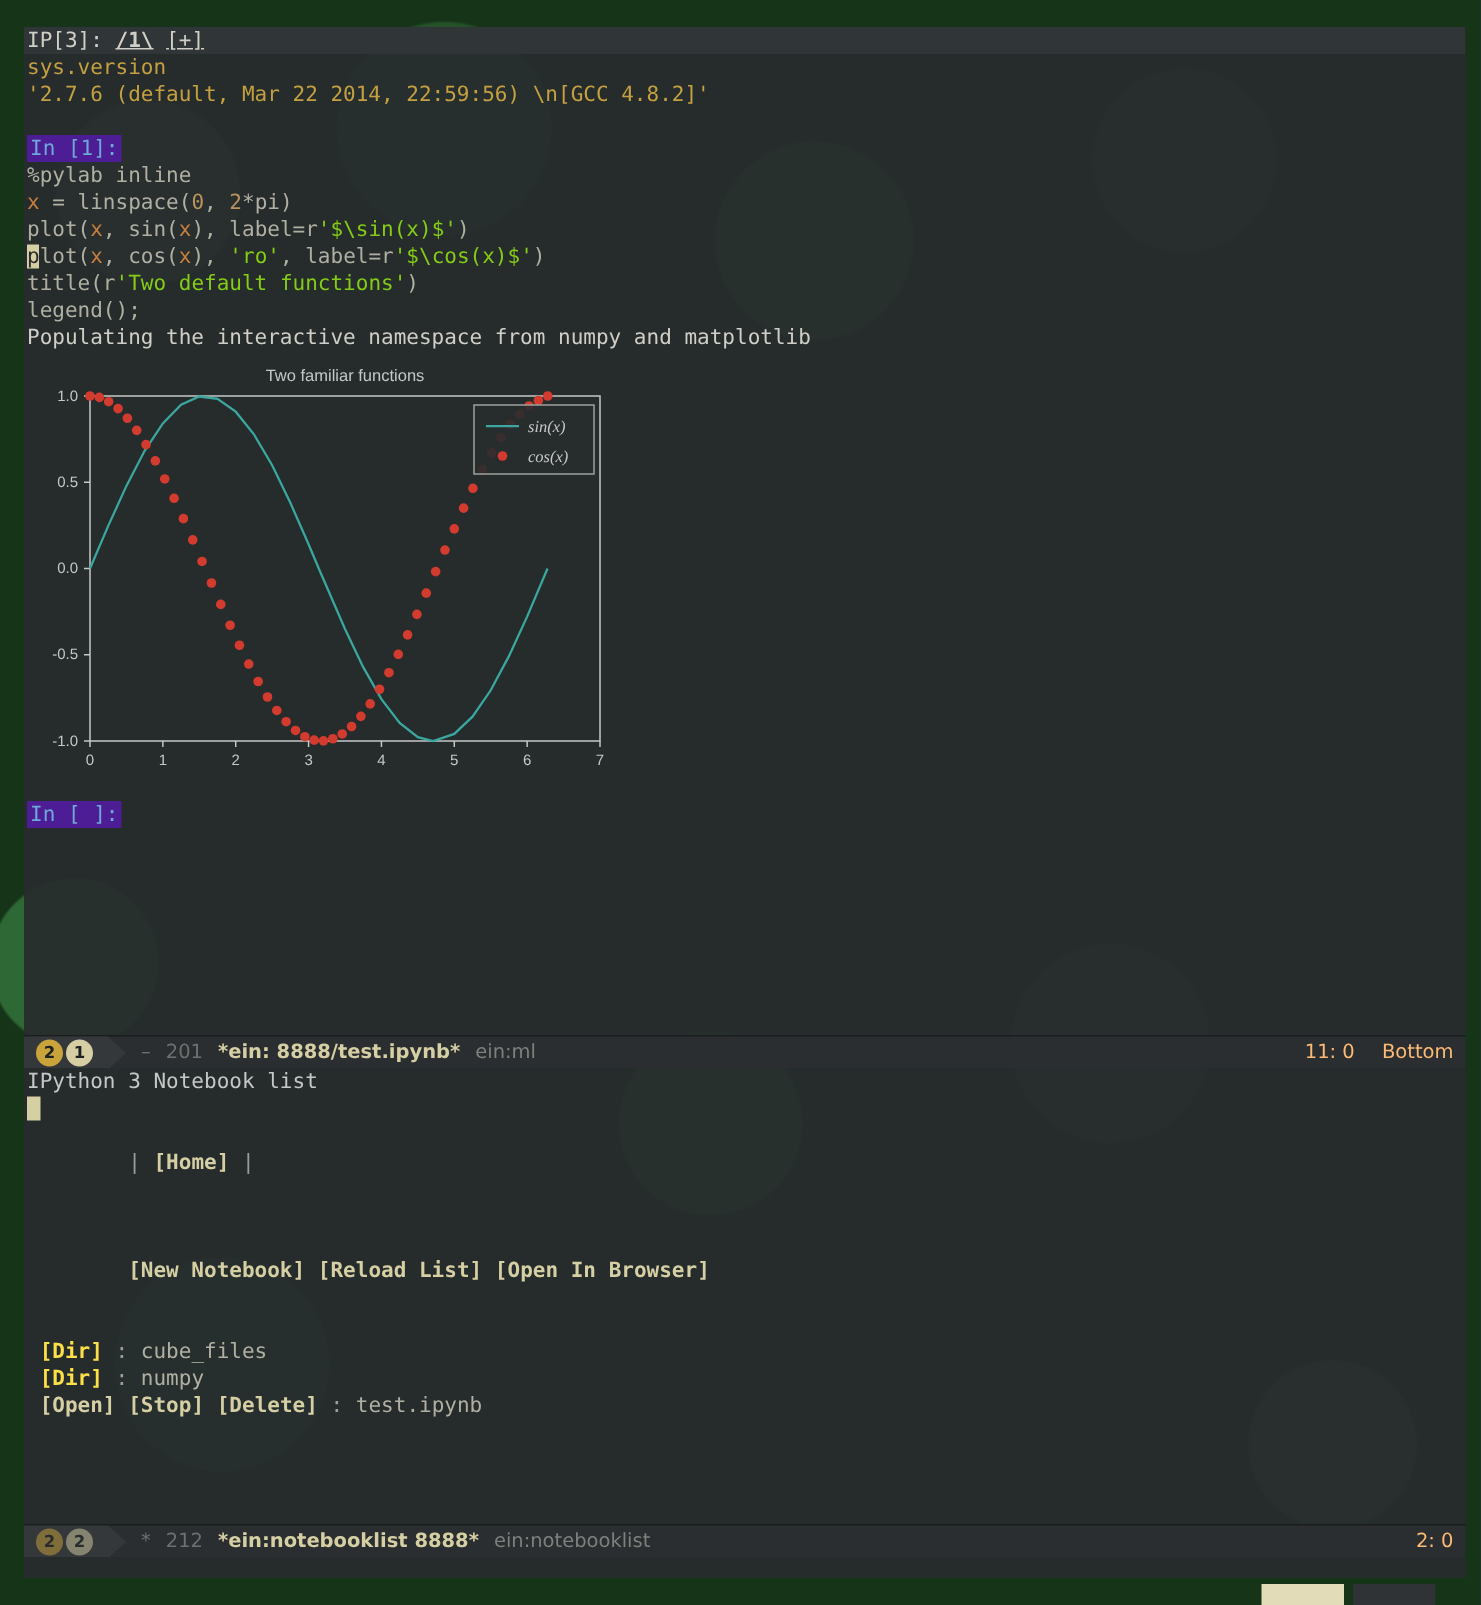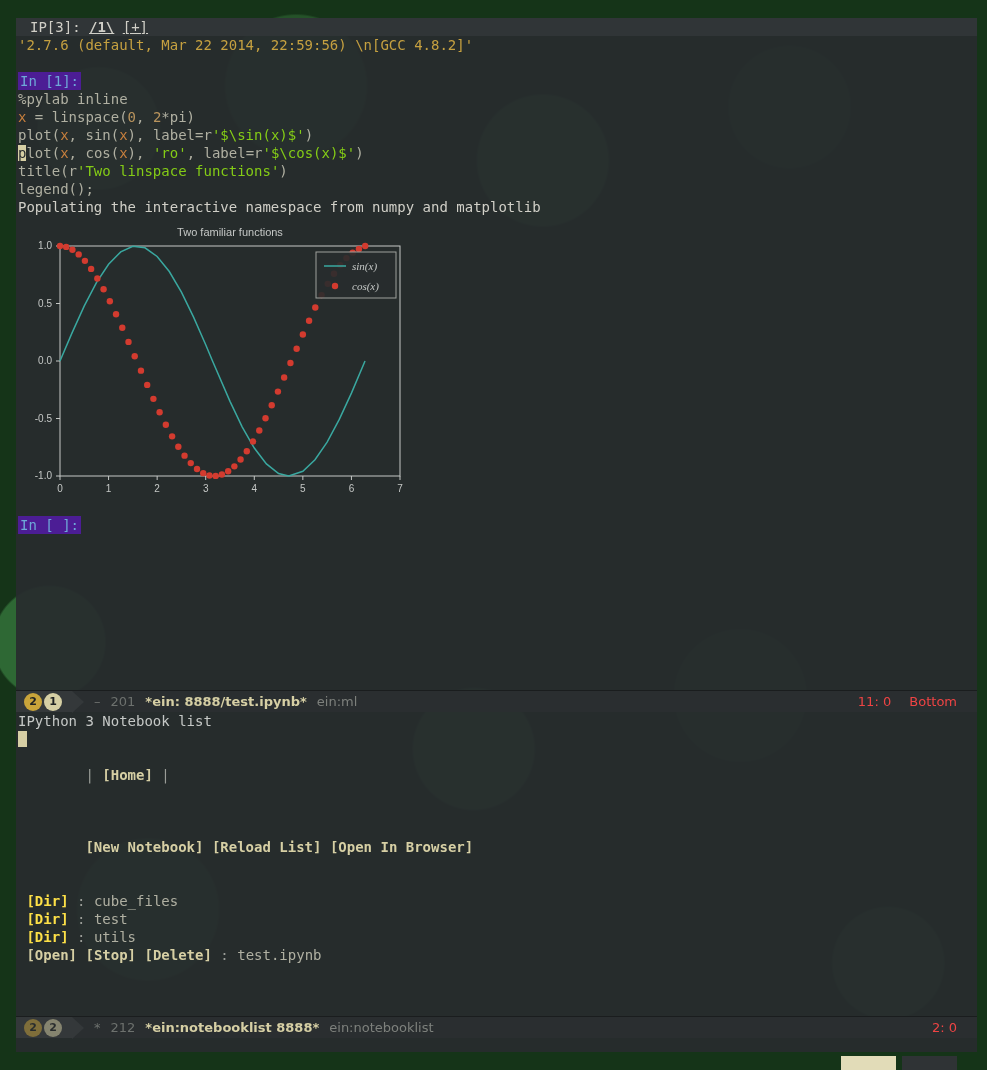--- a/index.html
+++ b/index.html
@@ -30,21 +30,21 @@
   .window {
     position: absolute;
     top: 18px; left: 16px; right: 10px; bottom: 18px;
     background: rgba(40,44,46,0.93);
     color: #c5c8c6;
     display: flex; flex-direction: column;
   }
   .pane { position: relative; }
   .top-pane { flex: 0 0 auto; height: 672px; overflow:hidden; }
   .bottom-pane { flex: 1 1 auto; }
-  .tab-strip { background: rgba(50,54,56,0.9); padding: 0 14px; }
+  .tab-strip { background: rgba(50,54,56,0.9); padding: 0 2px; }
   .tab-strip span { color:#d0cfc7; }
   .tab-prefix { color:#c8c19a; }
   .tab-active { text-decoration: underline; color:#f0e7b0; font-weight:bold;}
   .content { padding: 0 2px; }
   .output-line { color:#c5a040; }
   .version { color:#c5a040; }
   .cell-prompt {
     background:#4c1d95; color:#6ea8d8; padding:0 2px; display:inline-block;
   }
   .code-line { white-space: pre; }
@@ -67,21 +67,21 @@
     border-radius:50%;
     text-align:center; line-height:18px;
     font-weight:bold; font-size:11px;
     margin-right:2px;
   }
   .ml-badge.gold { background:#c9a43a; color:#1e2122;}
   .ml-badge.light { background:#d6cfa4; color:#1e2122;}
   .ml-dim   { color:#6d716e; }
   .ml-file  { color:#d6cfa4; font-weight:bold;}
   .ml-mode  { color:#7d807c; }
-  .ml-pos   { margin-left:auto; color:#ef4444; padding-right:20px; }
+  .ml-pos   { margin-left:auto; color:#fdba74; padding-right:8px; }
   .ml-pos span { padding-left:14px; }
   .ml-seg1 { background:#34383a; padding:0 8px; height:100%; display:flex; align-items:center;}
   .ml-seg2 { padding:0 10px; height:100%; display:flex; align-items:center; gap:10px;}
   .ml-tri {
     width:0;height:0;border-style:solid;
     border-width: 11px 0 11px 12px;
     border-color: transparent transparent transparent #34383a;
   }
   .modeline.inactive { background:#2a2e30; }
   .modeline.inactive .ml-badge.gold,
@@ -113,28 +113,29 @@
 
 <div class="leaf-bg"></div>
 
 <div class="window">
 
   <div class="pane top-pane">
     <div class="tab-strip">
       <span class="tab-prefix">IP[3]: </span><span class="tab-active">/1\</span> <span style="text-decoration:underline;">[+]</span>
     </div>
     <div class="content">
+      <div class="code-line output-line">sys.version</div>
       <div class="code-line version">'2.7.6 (default, Mar 22 2014, 22:59:56) \n[GCC 4.8.2]'</div>
       <div style="height:18px;"></div>
       <div class="cell-prompt">In [1]:</div>
       <div class="code-line"><span class="c-def">%pylab inline</span></div>
       <div class="code-line"><span class="c-var">x</span><span class="c-def"> = linspace(</span><span class="c-num">0</span><span class="c-def">, </span><span class="c-num">2</span><span class="c-def">*pi)</span></div>
       <div class="code-line"><span class="c-def">plot(</span><span class="c-var">x</span><span class="c-def">, sin(</span><span class="c-var">x</span><span class="c-def">), label=r</span><span class="c-str">'$\sin(x)$'</span><span class="c-def">)</span></div>
       <div class="code-line"><span class="cursor-block">p</span><span class="c-def">lot(</span><span class="c-var">x</span><span class="c-def">, cos(</span><span class="c-var">x</span><span class="c-def">), </span><span class="c-str">'ro'</span><span class="c-def">, label=r</span><span class="c-str">'$\cos(x)$'</span><span class="c-def">)</span></div>
-      <div class="code-line"><span class="c-def">title(r</span><span class="c-str">'Two linspace functions'</span><span class="c-def">)</span></div>
+      <div class="code-line"><span class="c-def">title(r</span><span class="c-str">'Two default functions'</span><span class="c-def">)</span></div>
       <div class="code-line"><span class="c-def">legend();</span></div>
       <div class="code-line stdout">Populating the interactive namespace from numpy and matplotlib</div>
 
       <div class="plot-wrap">
         <svg id="chart" width="390" height="280">
             <text x="210" y="14" text-anchor="middle" class="chart-title">Two familiar functions</text>
             <rect x="40" y="24" width="340" height="230" fill="none" stroke="#c5c8c6" stroke-width="1"></rect>
             <line x1="40" y1="254" x2="40" y2="258" stroke="#c5c8c6"></line>
             <text x="40" y="270" text-anchor="middle" class="axis-tick">0</text>
             <line x1="88.57142857142857" y1="254" x2="88.57142857142857" y2="258" stroke="#c5c8c6"></line>
@@ -250,22 +251,21 @@
       <div class="line">
         <span class="nb-sep">|</span> <span class="nb-link">[Home]</span> <span class="nb-sep">|</span>
       </div>
       <div style="height:18px;"></div>
       <div class="line">
         <span class="nb-action">[New Notebook]</span> <span class="nb-action">[Reload List]</span> <span class="nb-action">[Open In Browser]</span>
       </div>
       <div style="height:18px;"></div>
       <div id="nbl-entries">
           <div class="line"> <span class="nb-dir">[Dir]</span><span class="nb-sep"> : </span><span class="nb-name">cube_files</span></div>
-          <div class="line"> <span class="nb-dir">[Dir]</span><span class="nb-sep"> : </span><span class="nb-name">test</span></div>
-          <div class="line"> <span class="nb-dir">[Dir]</span><span class="nb-sep"> : </span><span class="nb-name">utils</span></div>
+          <div class="line"> <span class="nb-dir">[Dir]</span><span class="nb-sep"> : </span><span class="nb-name">numpy</span></div>
         </div>
       <div class="line"> <span class="nb-action">[Open]</span> <span class="nb-action">[Stop]</span> <span class="nb-action">[Delete]</span><span class="nb-sep"> : </span><span class="nb-name">test.ipynb</span></div>
     </div>
   </div>
 
   <div class="modeline inactive">
     <div class="ml-seg1">
       <span class="ml-badge gold">2</span>
       <span class="ml-badge light">2</span>
     </div>

